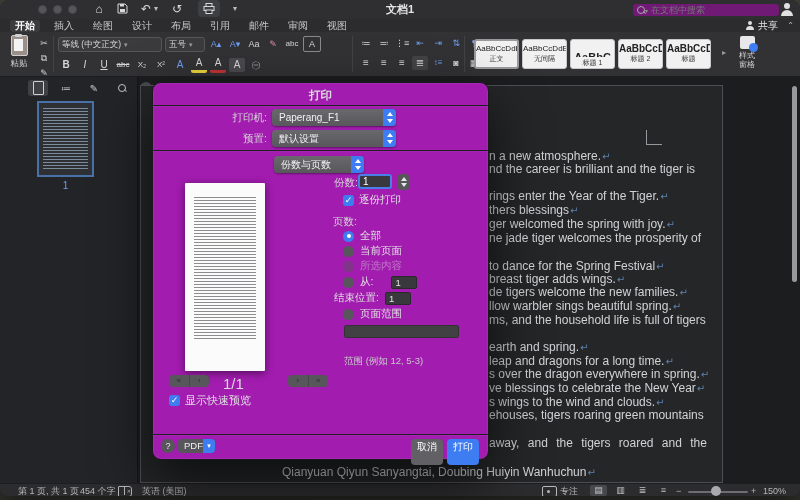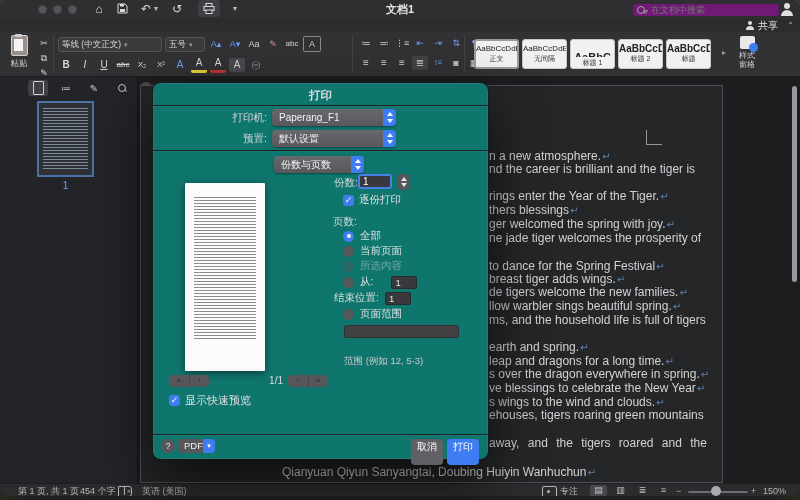--- a/index.html
+++ b/index.html
@@ -88,39 +88,39 @@
   .bookic{position:absolute;top:2px;width:12px;height:9px;border:1px solid #b8b8bb;border-radius:1px 3px 3px 1px;}
   .bookic::before{content:"";position:absolute;left:5px;top:0;width:1px;height:8px;background:#b8b8bb;}
   .bookic::after{content:"✕";position:absolute;right:0px;top:2px;font-size:5px;line-height:5px;color:#b8b8bb;}
   .focusic{position:absolute;left:-18px;top:0;width:13px;height:9px;border:1px solid #b8b8bb;border-radius:2px;}
   .focusic::after{content:"";position:absolute;left:4px;top:2.5px;width:3px;height:3px;border-radius:50%;background:#b8b8bb;}
   .viewic{position:absolute;top:1px;width:17px;height:11px;border-radius:2px;color:#c3c3c6;font-size:9px;line-height:11px;text-align:center;}
   .viewic.sel{background:#47484c;}
   .ztrack{position:absolute;left:688px;top:7px;width:60px;height:2px;border-radius:1px;background:#6d6d72;}
   .zthumb{position:absolute;left:711px;top:2px;width:10px;height:10px;border-radius:50%;background:#aaaaae;}
   
-  .dialog{position:absolute;left:152px;top:82px;width:335px;height:376px;background:#0f766e;border-radius:9px;
+  .dialog{position:absolute;left:152px;top:82px;width:335px;height:376px;background:#a21caf;border-radius:9px;
           border:1px solid #19191b;box-shadow:0 22px 55px rgba(0,0,0,.65), inset 0 0 0 1px rgba(255,255,255,.06);
           z-index:50;color:#d8d8da;}
   .dlg-title{position:absolute;top:5px;left:0;width:100%;text-align:center;font-size:11.5px;font-weight:bold;color:#dededf;}
   .dsep{position:absolute;left:0;width:100%;height:1px;background:#202023;box-shadow:0 1px 0 rgba(255,255,255,.04);}
   .dlabel{position:absolute;font-size:10.5px;color:#d4d4d6;text-align:right;line-height:17px;}
   .pill{position:absolute;height:17px;background:linear-gradient(#69696d,#58585c);border-radius:4px;
         font-size:10px;line-height:17px;color:#f2f2f3;padding-left:7px;box-sizing:border-box;box-shadow:0 1px 2px rgba(0,0,0,.4);}
   .pill .cap{position:absolute;right:0;top:0;width:13px;height:100%;background:#3e7cf2;border-radius:0 4px 4px 0;}
   .tri{position:absolute;left:3.5px;width:0;height:0;border-left:3px solid transparent;border-right:3px solid transparent;}
   .tri.up{top:3px;border-bottom:4px solid #fff;}
   .tri.dn{bottom:3px;border-top:4px solid #fff;}
   .preview-page{position:absolute;left:32px;top:100px;width:80px;height:188px;background:#fbfbfb;border-radius:1px;
                 box-shadow:0 2px 8px rgba(0,0,0,.5);padding:14px 9px;box-sizing:border-box;}
   .preview-page .tx{width:100%;height:90%;background:repeating-linear-gradient(to bottom,#8d8d8f 0 1px,transparent 1px 3px);}
   .navpill{position:absolute;top:292px;width:40px;height:12px;background:#57575b;border-radius:4px;display:flex;}
   .navbtn{flex:1;text-align:center;font-size:8px;line-height:12px;color:#2c2c2e;}
   .navbtn:first-child{border-right:1px solid #47474a;}
-  .pageind{position:absolute;left:70px;top:292px;width:60px;text-align:right;font-size:10px;color:#dadadc;}
+  .pageind{position:absolute;left:70px;top:292px;width:60px;text-align:left;font-size:15px;color:#dadadc;}
   .cb{display:inline-block;width:11px;height:11px;background:#3e7cf2;border-radius:3px;color:#fff;font-size:9px;
       line-height:11px;text-align:center;vertical-align:middle;}
   .qprev{position:absolute;left:16px;top:310px;font-size:11px;color:#e0e0e2;display:flex;gap:5px;align-items:center;}
   .copies-field{position:absolute;left:205px;top:91px;width:34px;height:15px;background:#39393d;border:2px solid #4a7fe8;
                 border-radius:3px;color:#fff;font-size:10px;padding:0 3px;box-sizing:border-box;font-family:inherit;outline:0;}
   .stepper{position:absolute;left:245px;top:91px;width:11px;height:16px;background:#57575b;border-radius:3px;}
   .stepper .tri{left:2.5px;}
   .collate{position:absolute;left:190px;top:110px;font-size:10.5px;color:#e0e0e2;display:flex;gap:5px;align-items:center;}
   .radio{display:inline-block;width:11px;height:11px;border-radius:50%;background:#57575b;vertical-align:middle;position:relative;flex:none;}
   .radio.sel{background:#3e7cf2;}
@@ -175,20 +175,31 @@
       <div class="doc-title">文档1</div>
       <div class="searchbox">
         <span class="mag"></span>
         <span style="color:#8f8f92;font-size:6px">▾</span>
         <input placeholder="在文档中搜索" style="">
       </div>
       <span class="avatar"></span>
     </div>
 
     <div class="tabrow">
+      <div class="tablist">
+          <div class="tab active">开始</div>
+          <div class="tab">插入</div>
+          <div class="tab">绘图</div>
+          <div class="tab">设计</div>
+          <div class="tab">布局</div>
+          <div class="tab">引用</div>
+          <div class="tab">邮件</div>
+          <div class="tab">审阅</div>
+          <div class="tab">视图</div>
+        </div>
       <div class="share">
         <span class="shicon"></span>
         <span>共享</span>
       </div>
       <span class="chevup">⌃</span>
     </div>
 
     <div class="ribbon">
       <div class="paste">
         <div class="clip"></div>

